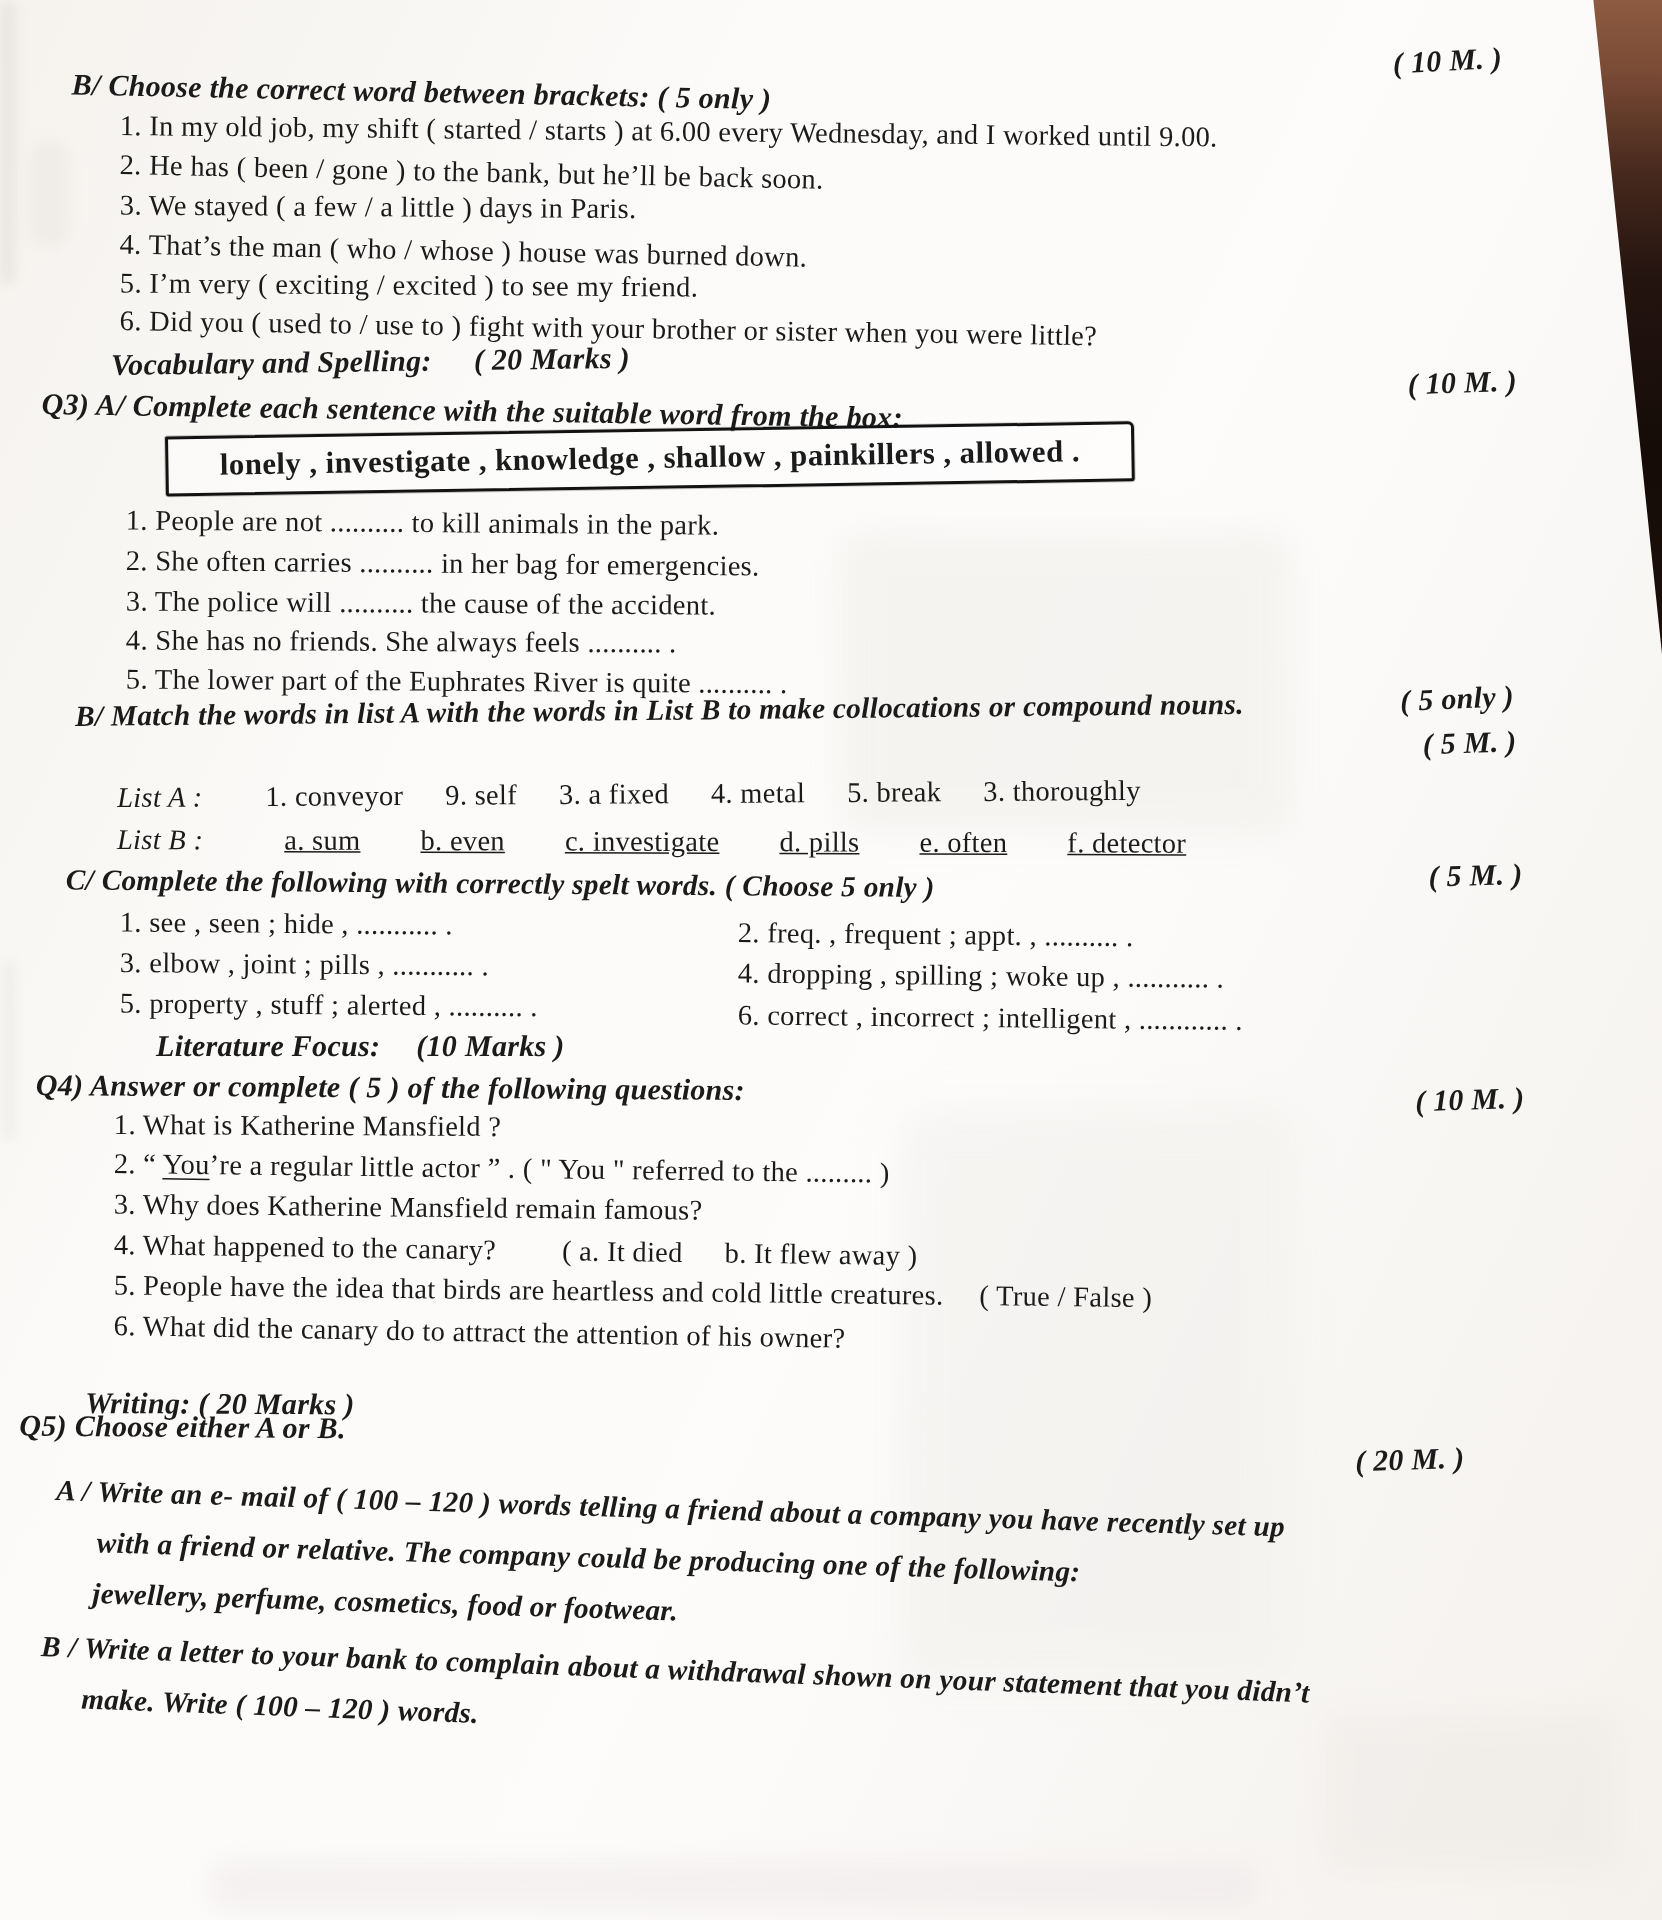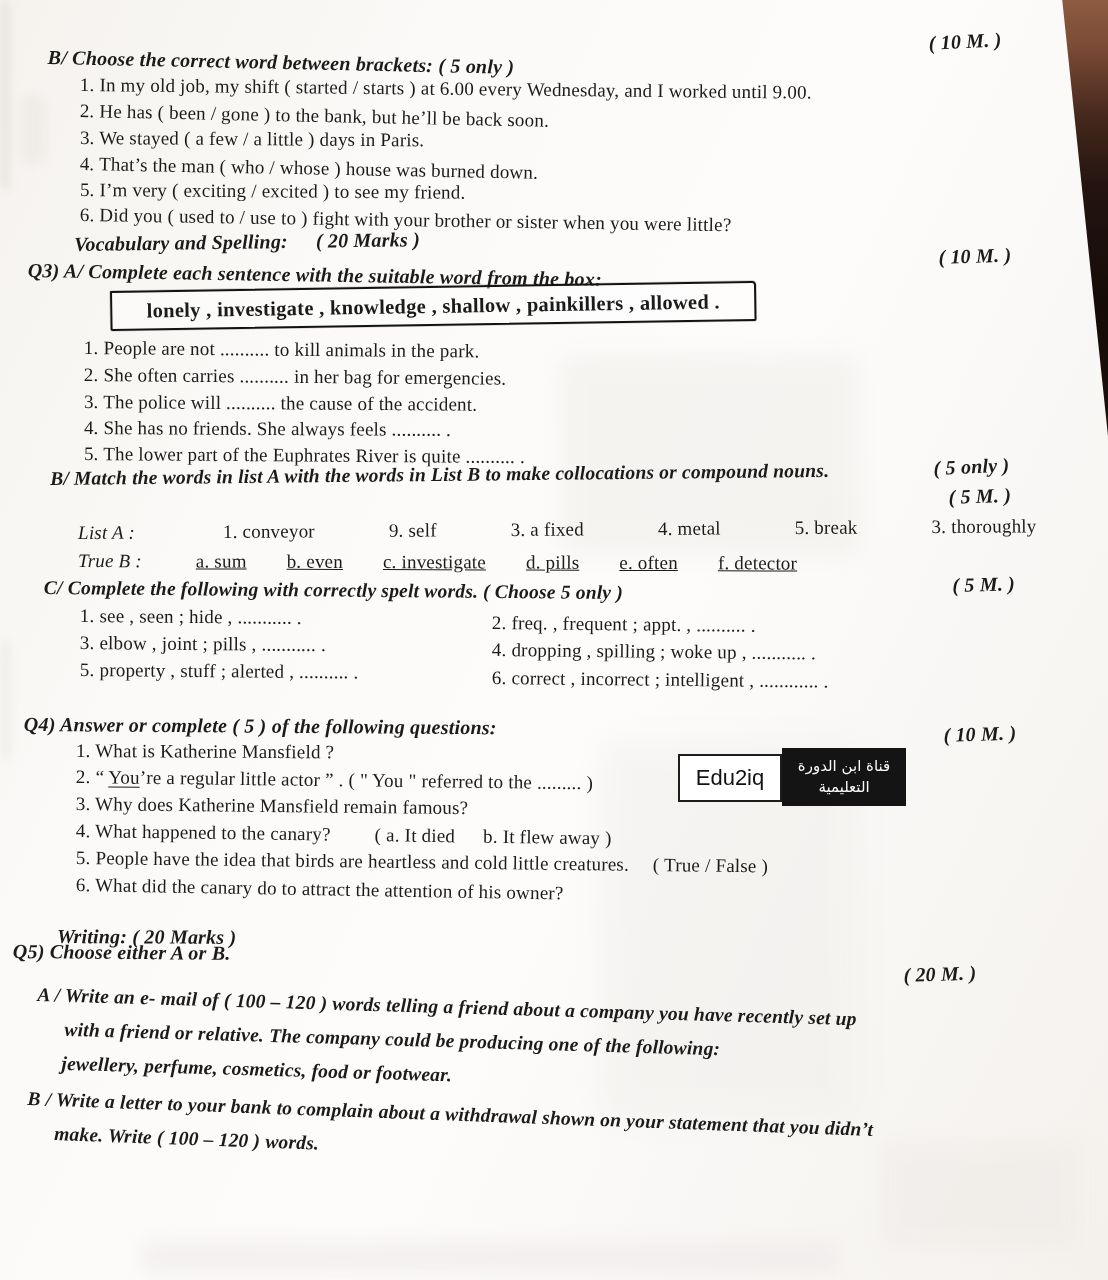--- a/index.html
+++ b/index.html
@@ -14,21 +14,21 @@
   }
   .line{position:absolute;white-space:nowrap;z-index:3;transform-origin:left top;font-size:19px;letter-spacing:.2px;}
   .hd{font-weight:700;font-style:italic;font-size:20px;}
   .marks{font-weight:700;font-style:italic;font-size:20px;}
   .ul{text-decoration:underline;text-underline-offset:3px;}
   .gap24{margin-left:24px;}
   .gap28{margin-left:28px;}
   .gap44{margin-left:44px;}
   .glabel{font-weight:400;font-style:italic;margin-right:14px;}
   .row{display:flex;}
-  .rowA > span + span{margin-left:74px;}
+  .rowA > span + span{margin-left:28px;}
   .rowB > span + span{margin-left:40px;text-decoration:underline;}
   .wordbox{
     position:absolute;left:110px;top:291px;width:642px;height:36px;z-index:3;
     border:2.5px solid #121212;border-radius:1px 4px 2px 2px;
     transform:rotate(-0.9deg);transform-origin:left top;
     display:flex;align-items:center;justify-content:center;
     background:rgba(255,255,255,.4);
     box-shadow:0 0 0 .6px rgba(40,40,40,.25);
   }
   .wordbox span{font-weight:700;font-size:20.5px;letter-spacing:.3px;}
@@ -102,61 +102,57 @@
   <div class="line row rowA" style="left:78px;top:522px;transform:rotate(-0.4deg);">
     <span class="glabel">List A :</span>
       <span>1. conveyor</span>
       <span>9. self</span>
       <span>3. a fixed</span>
       <span>4. metal</span>
       <span>5. break</span>
       <span>3. thoroughly</span>
   </div>
   <div class="line row rowB" style="left:78px;top:550px;transform:rotate(0.2deg);">
-    <span class="glabel">True B :</span>
+    <span class="glabel">List B :</span>
       <span>a. sum</span>
       <span>b. even</span>
       <span>c. investigate</span>
       <span>d. pills</span>
       <span>e. often</span>
       <span>f. detector</span>
   </div>
 
   <div class="line hd" style="left:44px;top:577px;font-size:19.5px;transform:rotate(0.5deg);">C/ Complete the following with correctly spelt words. (  Choose 5 only )</div>
   <div class="line marks" style="left:952px;top:574px;transform:rotate(-1.5deg);">( 5 M. )</div>
   <div class="line" style="left:80px;top:605px;transform:rotate(0.5deg);">1. see , seen ; hide , ........... .</div>
   <div class="line" style="left:80px;top:632px;transform:rotate(0.5deg);">3. elbow , joint ; pills , ........... .</div>
   <div class="line" style="left:80px;top:659px;transform:rotate(0.5deg);">5. property , stuff ; alerted , .......... .</div>
   <div class="line" style="left:492px;top:612px;transform:rotate(0.6deg);">2. freq. , frequent ; appt. , .......... .</div>
   <div class="line" style="left:492px;top:639px;transform:rotate(0.6deg);">4. dropping , spilling ; woke up , ........... .</div>
   <div class="line" style="left:492px;top:667px;transform:rotate(0.6deg);">6. correct , incorrect ; intelligent , ............ .</div>
 
+  <div class="line" style="left:104px;top:687px;">
+    <span class="hd">Literature Focus:</span><span class="hd gap24">(10 Marks )</span>
+  </div>
 
   <div class="line hd" style="left:24px;top:713px;transform:rotate(0.4deg);">Q4) Answer or complete ( 5 )  of  the following questions:</div>
   <div class="line marks" style="left:943px;top:724px;transform:rotate(-2deg);">( 10 M. )</div>
   <div class="line" style="left:76px;top:740px;transform:rotate(0.3deg);">1. What is Katherine Mansfield ?</div>
   <div class="line" style="left:76px;top:766px;transform:rotate(0.7deg);">
     <span>2. “ </span><span class="ul">You</span><span>’re a regular little actor ” . ( " You " referred to the ......... )</span>
   </div>
   <div class="line" style="left:76px;top:793px;transform:rotate(0.6deg);">3. Why does Katherine Mansfield remain famous?</div>
   <div class="line" style="left:76px;top:820px;transform:rotate(0.8deg);">
     <span>4. What happened to the canary?</span><span class="gap44">( a. It died</span><span class="gap28">b. It flew away )</span>
   </div>
   <div class="line" style="left:76px;top:847px;transform:rotate(0.7deg);">
     <span>5. People have the idea that birds are heartless and cold little creatures.</span><span class="gap24">( True  /  False )</span>
   </div>
   <div class="line" style="left:76px;top:874px;transform:rotate(1deg);">6. What did the canary do to attract the attention of his owner?</div>
 
-  <div class="badge">
-    <div class="badge-en">Edu2iq</div>
-    <div class="badge-ar">
-      <span>قناة ابن الدورة</span>
-      <span>التعليمية</span>
-    </div>
-  </div>
 
   <div class="line hd" style="left:57px;top:925px;transform:rotate(0.3deg);">Writing: ( 20 Marks )</div>
   <div class="line hd" style="left:13px;top:940px;transform:rotate(0.5deg);">Q5) Choose either A or B.</div>
   <div class="line marks" style="left:903px;top:964px;transform:rotate(-2deg);">( 20 M. )</div>
 
   <div class="line hd" style="left:38px;top:978px;font-size:19.5px;transform:rotate(1.7deg);line-height:34px;white-space:normal;width:1000px;">
     <div>A /  Write an e- mail of ( 100 – 120 ) words telling a friend about a company you have recently set up</div>
     <div style="padding-left:28px;">with a friend or relative. The company could be producing one of the following:</div>
     <div style="padding-left:26px;">jewellery, perfume, cosmetics, food or footwear.</div>
   </div>

